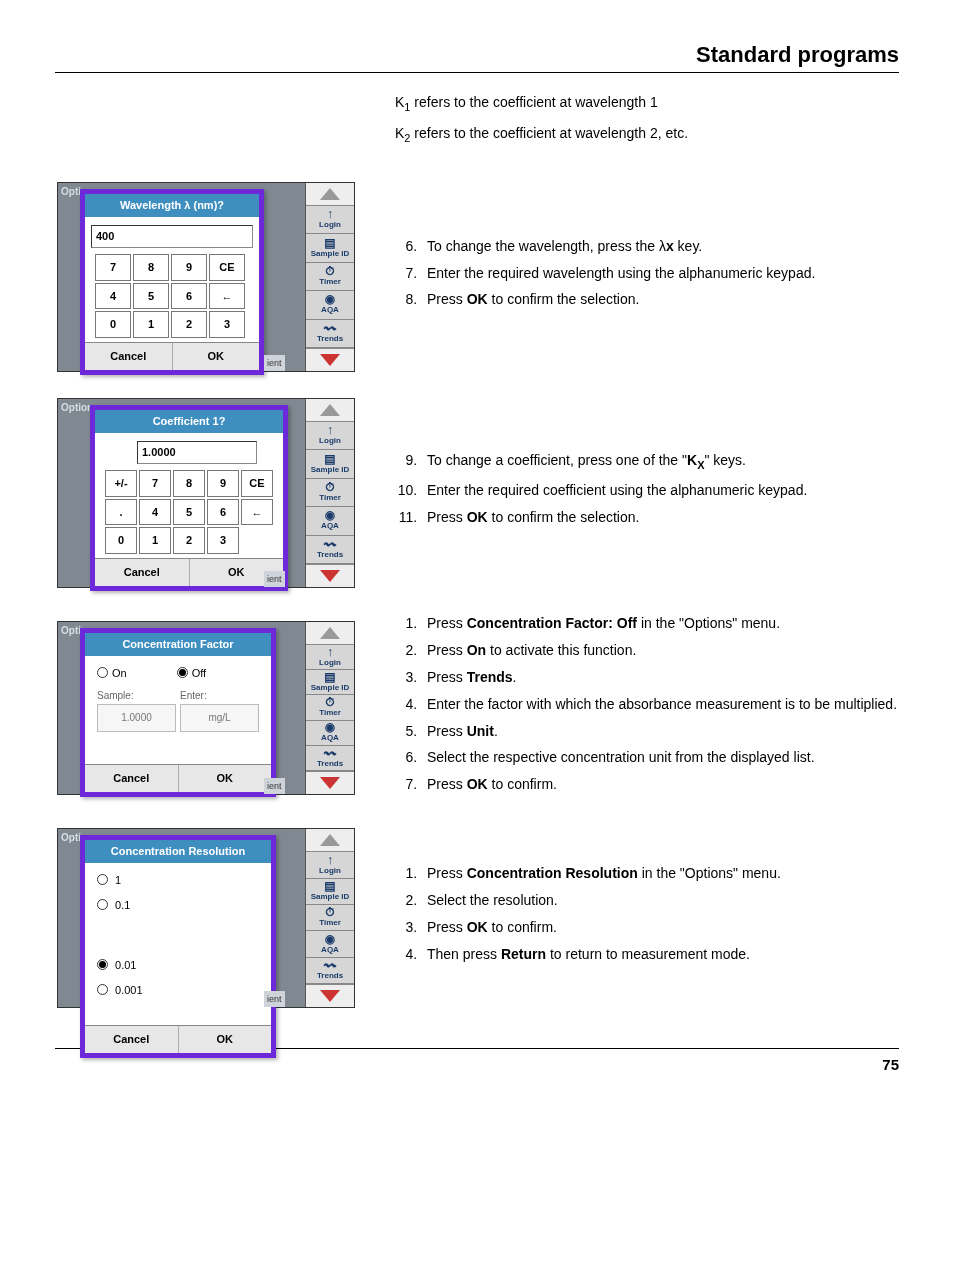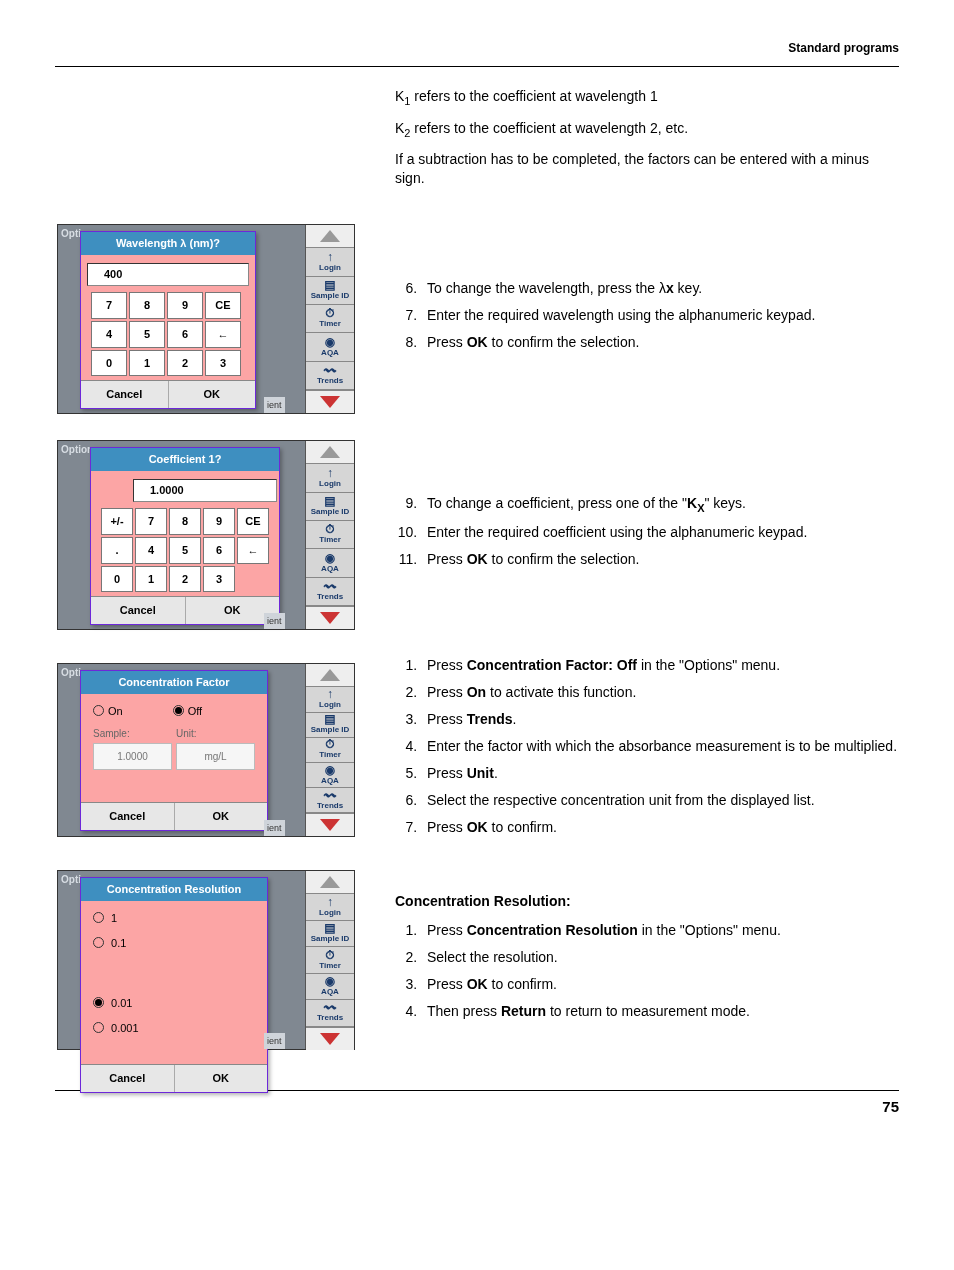--- a/index.html
+++ b/index.html
@@ -7,23 +7,23 @@
     font-size: 14px;
     color: #000;
     margin: 0;
     padding: 40px 55px;
     width: 844px;
     line-height: 1.35;
   }
   .header {
     text-align: right;
     font-weight: bold;
-    font-size: 12px;
+    font-size: 22px;
     border-bottom: 1px solid #000;
-    padding-bottom: 10px;
+    padding-bottom: 2px;
     margin-bottom: 20px;
   }
   .row {
     display: flex;
     align-items: center;
     margin-bottom: 26px;
   }
   .spacer-col { width: 340px; flex-shrink: 0; }
   .text-col { flex: 1; }
   .sshot-col { width: 340px; flex-shrink: 0; }
@@ -44,22 +44,22 @@
   }
   .device.tall { height: 172px; }
   .device.taller { height: 178px; }
   .options-lbl {
     position: absolute; top: 0; left: 0;
     color: #d7dde3; font-size: 10px; font-weight: bold;
     padding: 2px 3px;
   }
   .dialog {
     position: absolute;
-    background: #fca5a5;
-    border: 1px solid #6d28d9;
+    background: #ffffff;
+    border: 5px solid #6d28d9;
     left: 22px;
     box-shadow: 2px 2px 4px rgba(0,0,0,.3);
   }
   .dialog-title {
     background: #3e8fc0;
     color: #fff;
     font-size: 11px;
     font-weight: bold;
     text-align: center;
     padding: 4px 0;
@@ -91,21 +91,21 @@
     border-right: 10px solid transparent; border-bottom: 12px solid #999;
   }
   .tri-down {
     width: 0; height: 0; border-left: 10px solid transparent;
     border-right: 10px solid transparent; border-top: 12px solid #cc3333;
   }
   .keypad { display: grid; grid-template-columns: repeat(5, 32px); gap: 2px; padding: 4px; }
   .kp-in {
     grid-column: 1 / span 4;
     background:#fff; border:1px inset #888; font-size:11px; font-weight:bold;
-    padding: 3px 16px; margin: 4px 0 2px 0;
+    padding: 3px 4px; margin: 4px 0 2px 0;
   }
   .key {
     background: #fff; border: 1px solid #777;
     text-align: center; font-size: 11px; font-weight: bold;
     padding: 5px 0;
   }
   .dlg-btns { display:flex; border-top:1px solid #888; }
   .dlg-btn {
     flex:1; background:#e7e7e7; text-align:center; font-size:11px;
     font-weight:bold; padding:6px 0; border-right:1px solid #aaa;
@@ -133,21 +133,20 @@
 </head>
 <body>
 
 <div class="header">Standard programs</div>
 
 <div class="row">
   <div class="spacer-col"></div>
   <div class="text-col">
     <p><span>K</span><sub>1</sub><span> refers to the coefficient at wavelength 1</span></p>
     <p><span>K</span><sub>2</sub><span> refers to the coefficient at wavelength 2, etc.</span></p>
-    <p>If a subtraction has to be completed, the factors can be entered with a minus sign.</p>
   </div>
 </div>
 
 <div class="row">
   <div class="sshot-col">
     <div class="device">
       <div class="options-lbl">Options</div>
       <div class="dialog" style="top:6px;width:174px;">
         <div class="dialog-title">Wavelength λ (nm)?</div>
         <div style="padding:4px 6px 0 6px;">
@@ -289,21 +288,21 @@
       <div class="options-lbl">Options</div>
       <div class="dialog" style="top:6px;width:186px;">
         <div class="dialog-title">Concentration Factor</div>
         <div class="radio-grp">
           <div class="radio-row">
             <span><span class="rad"></span><span>On</span></span>
             <span><span class="rad sel"></span><span>Off</span></span>
           </div>
           <div class="fld-row">
               <div style="flex:1" class="fld-lab">Sample:</div>
-              <div style="flex:1" class="fld-lab">Unit:</div>
+              <div style="flex:1" class="fld-lab">Enter:</div>
             </div>
           <div class="fld-row">
             <div class="fld-box">1.0000</div>
             <div class="fld-box">mg/L</div>
           </div>
           <div style="height:22px;"></div>
         </div>
         <div class="dlg-btns">
           <div class="dlg-btn">Cancel</div>
           <div class="dlg-btn">OK</div>
@@ -395,21 +394,20 @@
             <span class="ic">〰</span>
             <span>Trends</span>
           </div>
           <div class="sb-tri-down">
             <div class="tri-down"></div>
           </div>
         </div>
     </div>
   </div>
   <div class="text-col">
-    <p><b>Concentration Resolution:</b></p>
     <ol id="steps4">
         <li>Press <b>Concentration Resolution</b> in the "Options" menu.</li>
         <li>Select the resolution.</li>
         <li>Press <b>OK</b> to confirm.</li>
         <li>Then press <b>Return</b> to return to measurement mode.</li>
       </ol>
   </div>
 </div>
 
 <div class="footer">75</div>

